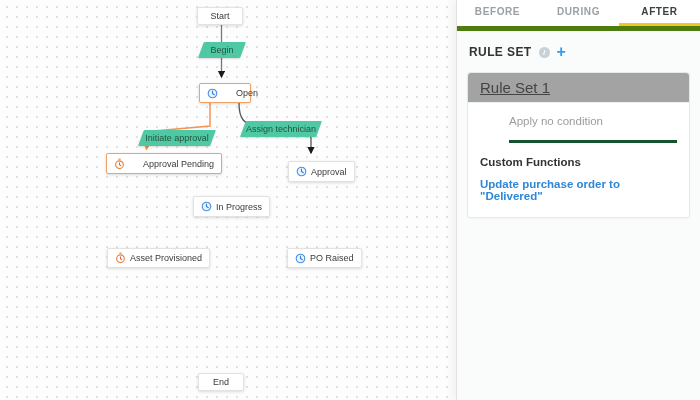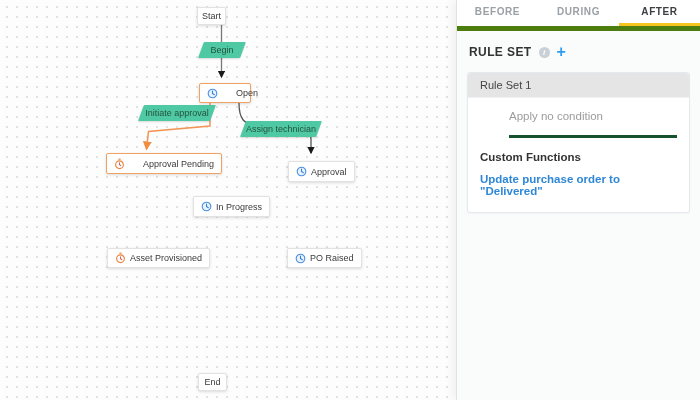--- a/index.html
+++ b/index.html
@@ -14,21 +14,21 @@
     background-size: 10px 10px;
     background-position: 2px 2px;
   }
   .edges { position:absolute; inset:0; z-index:1; }
   .node {
     position:absolute; z-index:3; background:#fff; border:1px solid #e2e2e2;
     border-radius:2px; box-shadow:0 1px 3px rgba(0,0,0,0.14);
     display:flex; align-items:center; gap:4px; padding:0 7px;
     font-size:9px; color:#3a3a3a; white-space:nowrap; cursor:pointer;
   }
-  .node.center { justify-content:center; width:29px; padding:0; }
+  .node.center { justify-content:center; width:46px; padding:0; }
   .node.orange { border-color:#f0a264;gap:18px; }
   .node .icn { display:flex; align-items:center; }
   .tlabel {
     position:absolute; z-index:2; display:flex; align-items:center; justify-content:center;
     font-size:9px; color:#24523f; cursor:pointer;
   }
   .tlabel::before { content:""; position:absolute; inset:0; background:#4fc9a3; transform:skewX(-20deg); border-radius:1px; box-shadow:0 1px 2px rgba(0,0,0,0.15); }
   .tlabel span { position:relative; }
 
   
@@ -45,21 +45,21 @@
   .tab.active { color:#3c4043; border-bottom-color:#f7c51e; }
   .panel-content { padding:14px 10px; }
   .ruleset-row { display:flex; align-items:center; gap:7px; padding:0 2px; }
   .ruleset-title { font-size:12px; font-weight:bold; color:#333; letter-spacing:0.4px; }
   .info-icon {
     width:11px; height:11px; border-radius:50%; background:#c9d0d6; color:#fff;
     font-size:8px; line-height:11px; text-align:center; font-style:italic; font-weight:bold;
   }
   .plus-icon { color:#2e9df0; font-size:16px; font-weight:bold; line-height:12px; cursor:pointer; }
   .card { margin-top:13px; background:#fff; border:1px solid #e4e9ee; border-radius:3px; box-shadow:0 1px 2px rgba(0,0,0,0.03); }
-  .card-header { padding:6px 12px; background:#e5e5e5; border-bottom:1px solid #eef2f5; font-size:11px; color:#444; border-radius:3px 3px 0 0; }
+  .card-header { padding:6px 12px; background:#a3a3a3; border-bottom:1px solid #eef2f5; font-size:15px; color:#444; border-radius:3px 3px 0 0;text-decoration:underline; }
   .card-body { padding:12px 12px 15px; }
   .condition { font-size:11.5px; color:#9c9c9c; padding-bottom:13px; border-bottom:3px solid #14532d;margin-left:29px; }
   .section-heading { font-size:11.5px; font-weight:bold; color:#333; margin-top:13px; }
   .cf-link { font-size:11.5px; color:#2f87d8; margin-top:10px; font-weight:bold; cursor:pointer; }
 </style>
 </head>
 <body>
 
 <div class="app">
 
@@ -75,21 +75,21 @@
         </marker>
       </defs>
       <path d="M221.5,25 L221.5,77" stroke="#777" stroke-width="1.3" fill="none" marker-end="url(#arrow-dark)"></path>
       <path d="M210,103 L210,126 L148.5,131.5 L146.5,149" stroke="#f19455" stroke-width="1.5" fill="none" marker-end="url(#arrow-orange)"></path>
       <path d="M239,103 C239,119 244,124 256,126 L297,130 C307,131 311,134 311,139 L311,153" stroke="#555" stroke-width="1.3" fill="none" marker-end="url(#arrow-dark)"></path>
     </svg>
 
     <div class="tlabel" style="left:201px;top:42px;width:42px;height:16px">
       <span>Begin</span>
     </div>
-    <div class="tlabel" style="left:141px;top:105px;width:72px;height:16px">
+    <div class="tlabel" style="left:141px;top:130px;width:72px;height:16px">
       <span>Initiate approval</span>
     </div>
     <div class="tlabel" style="left:243px;top:121px;width:76px;height:16px">
       <span>Assign technician</span>
     </div>
 
     <div class="node center" style="left:197px;top:7px;height:18px">
       <span>Start</span>
     </div>
 

